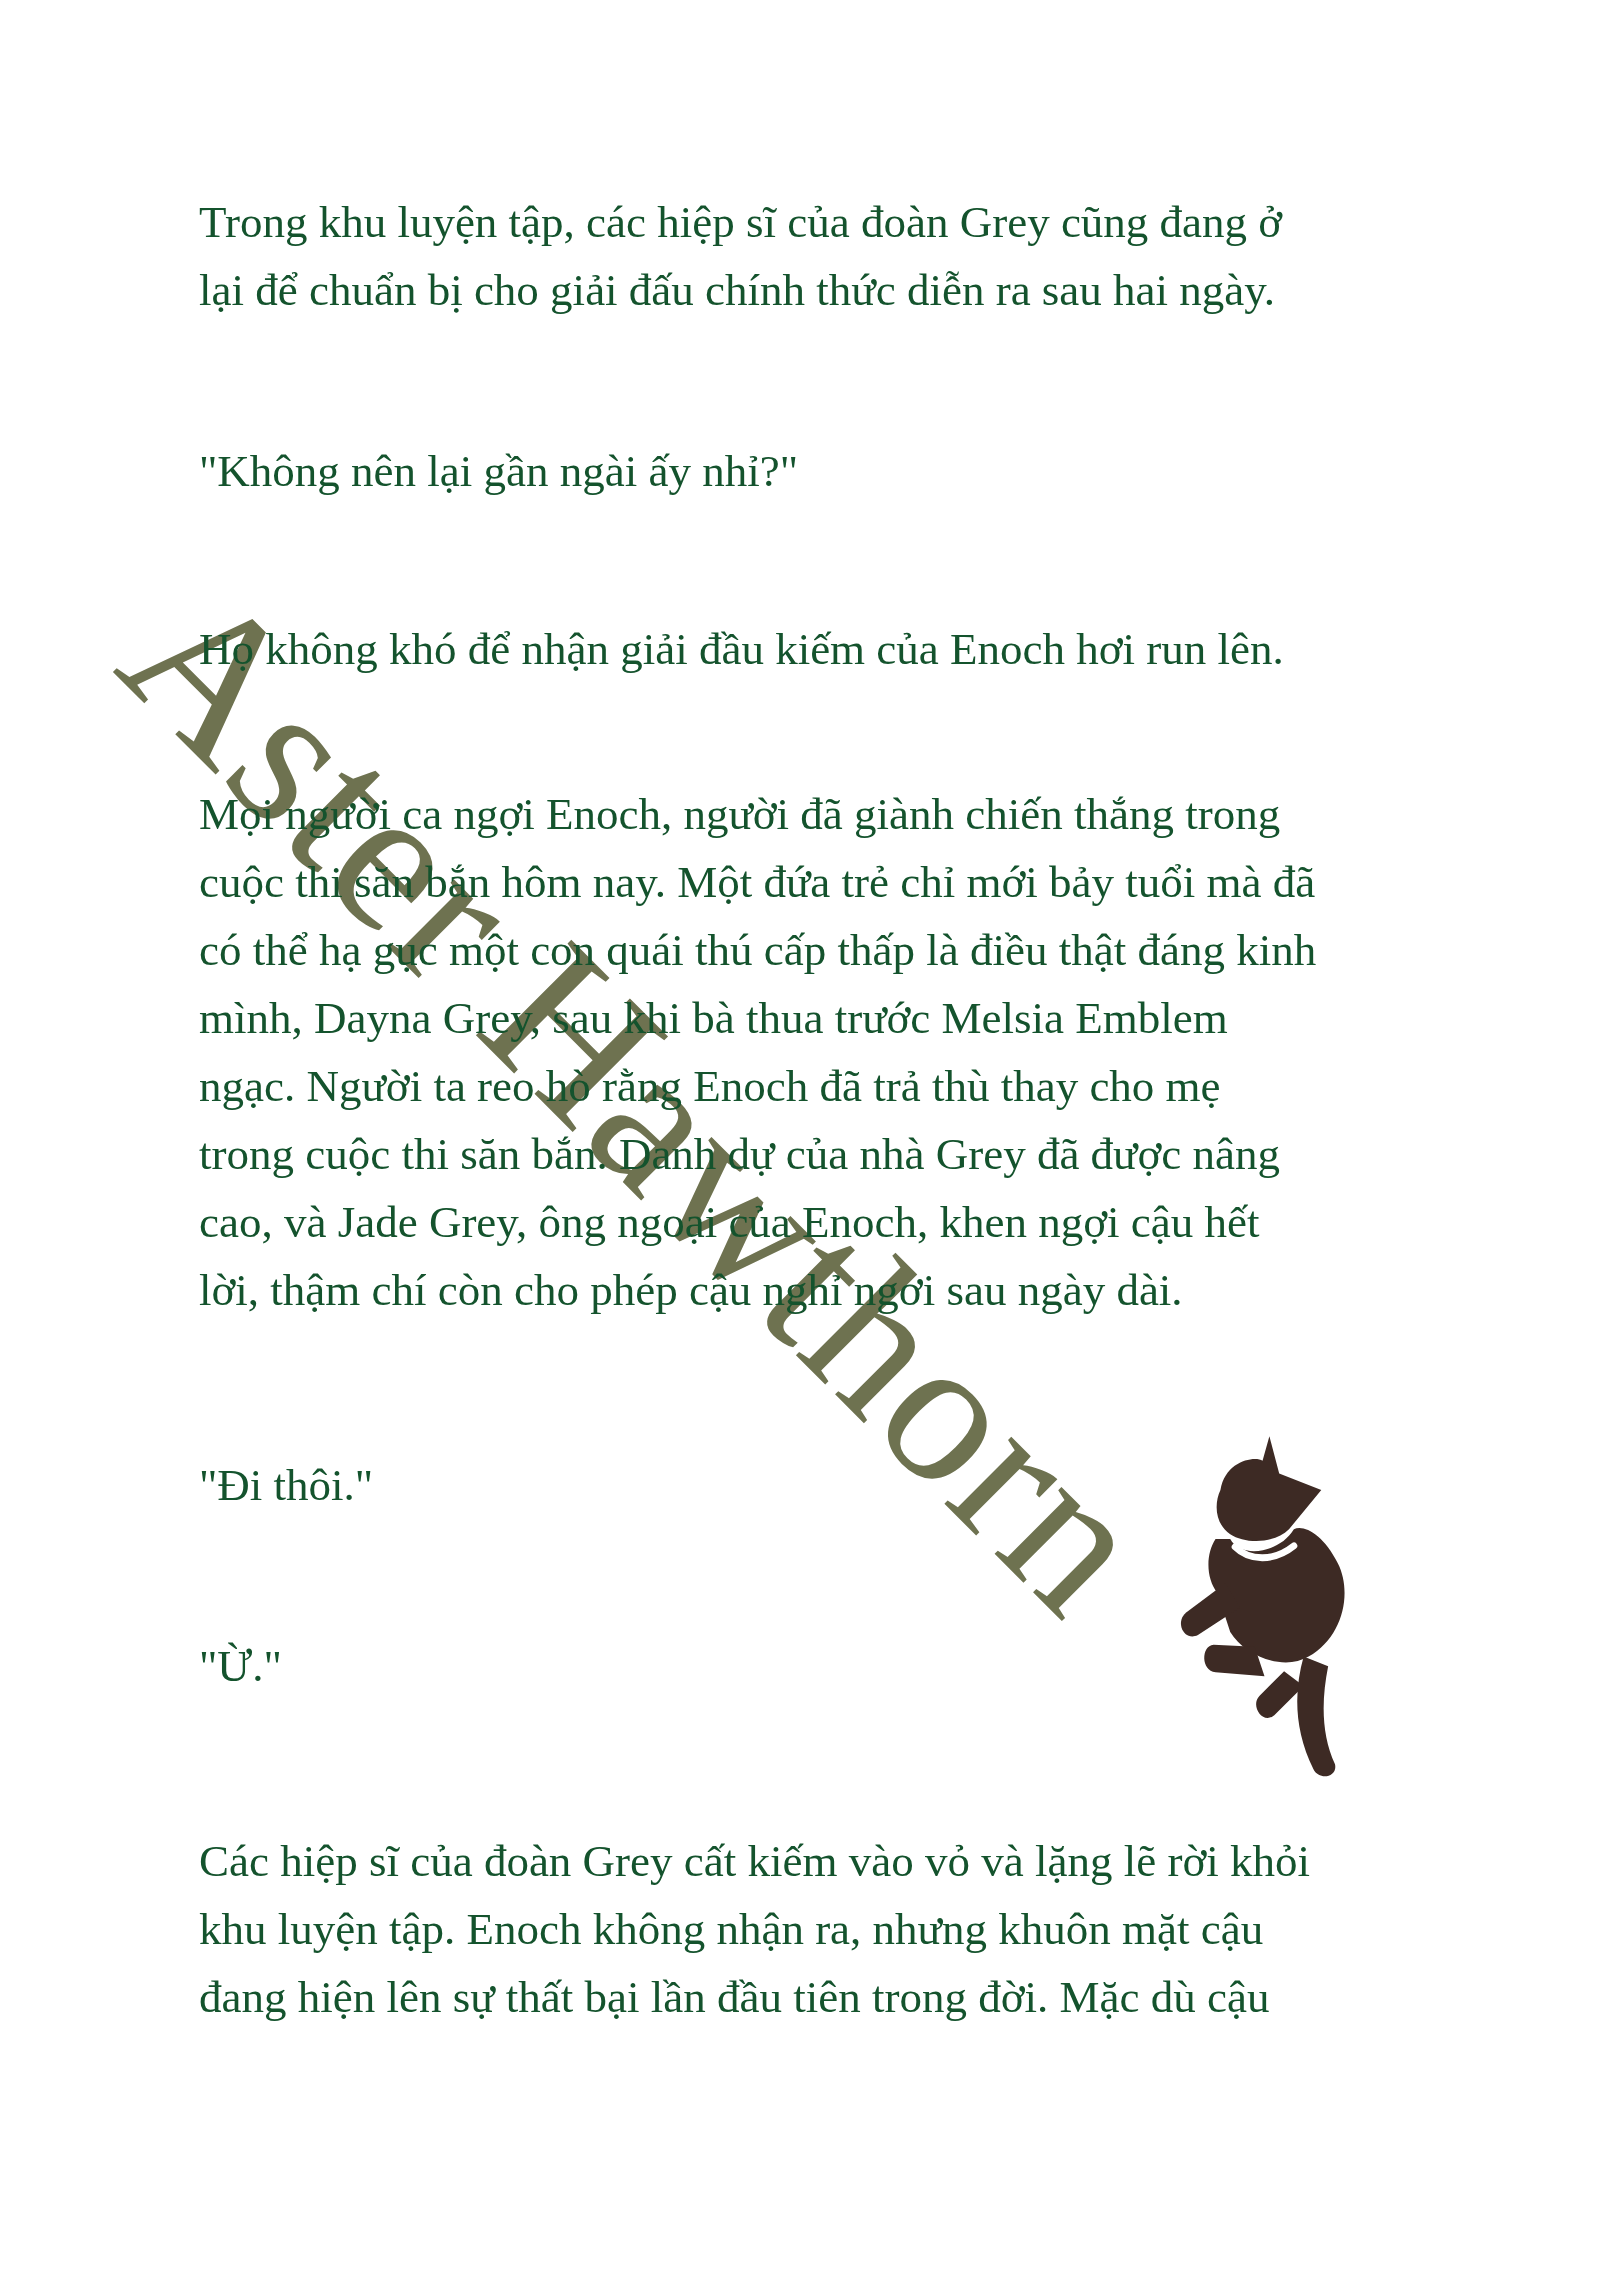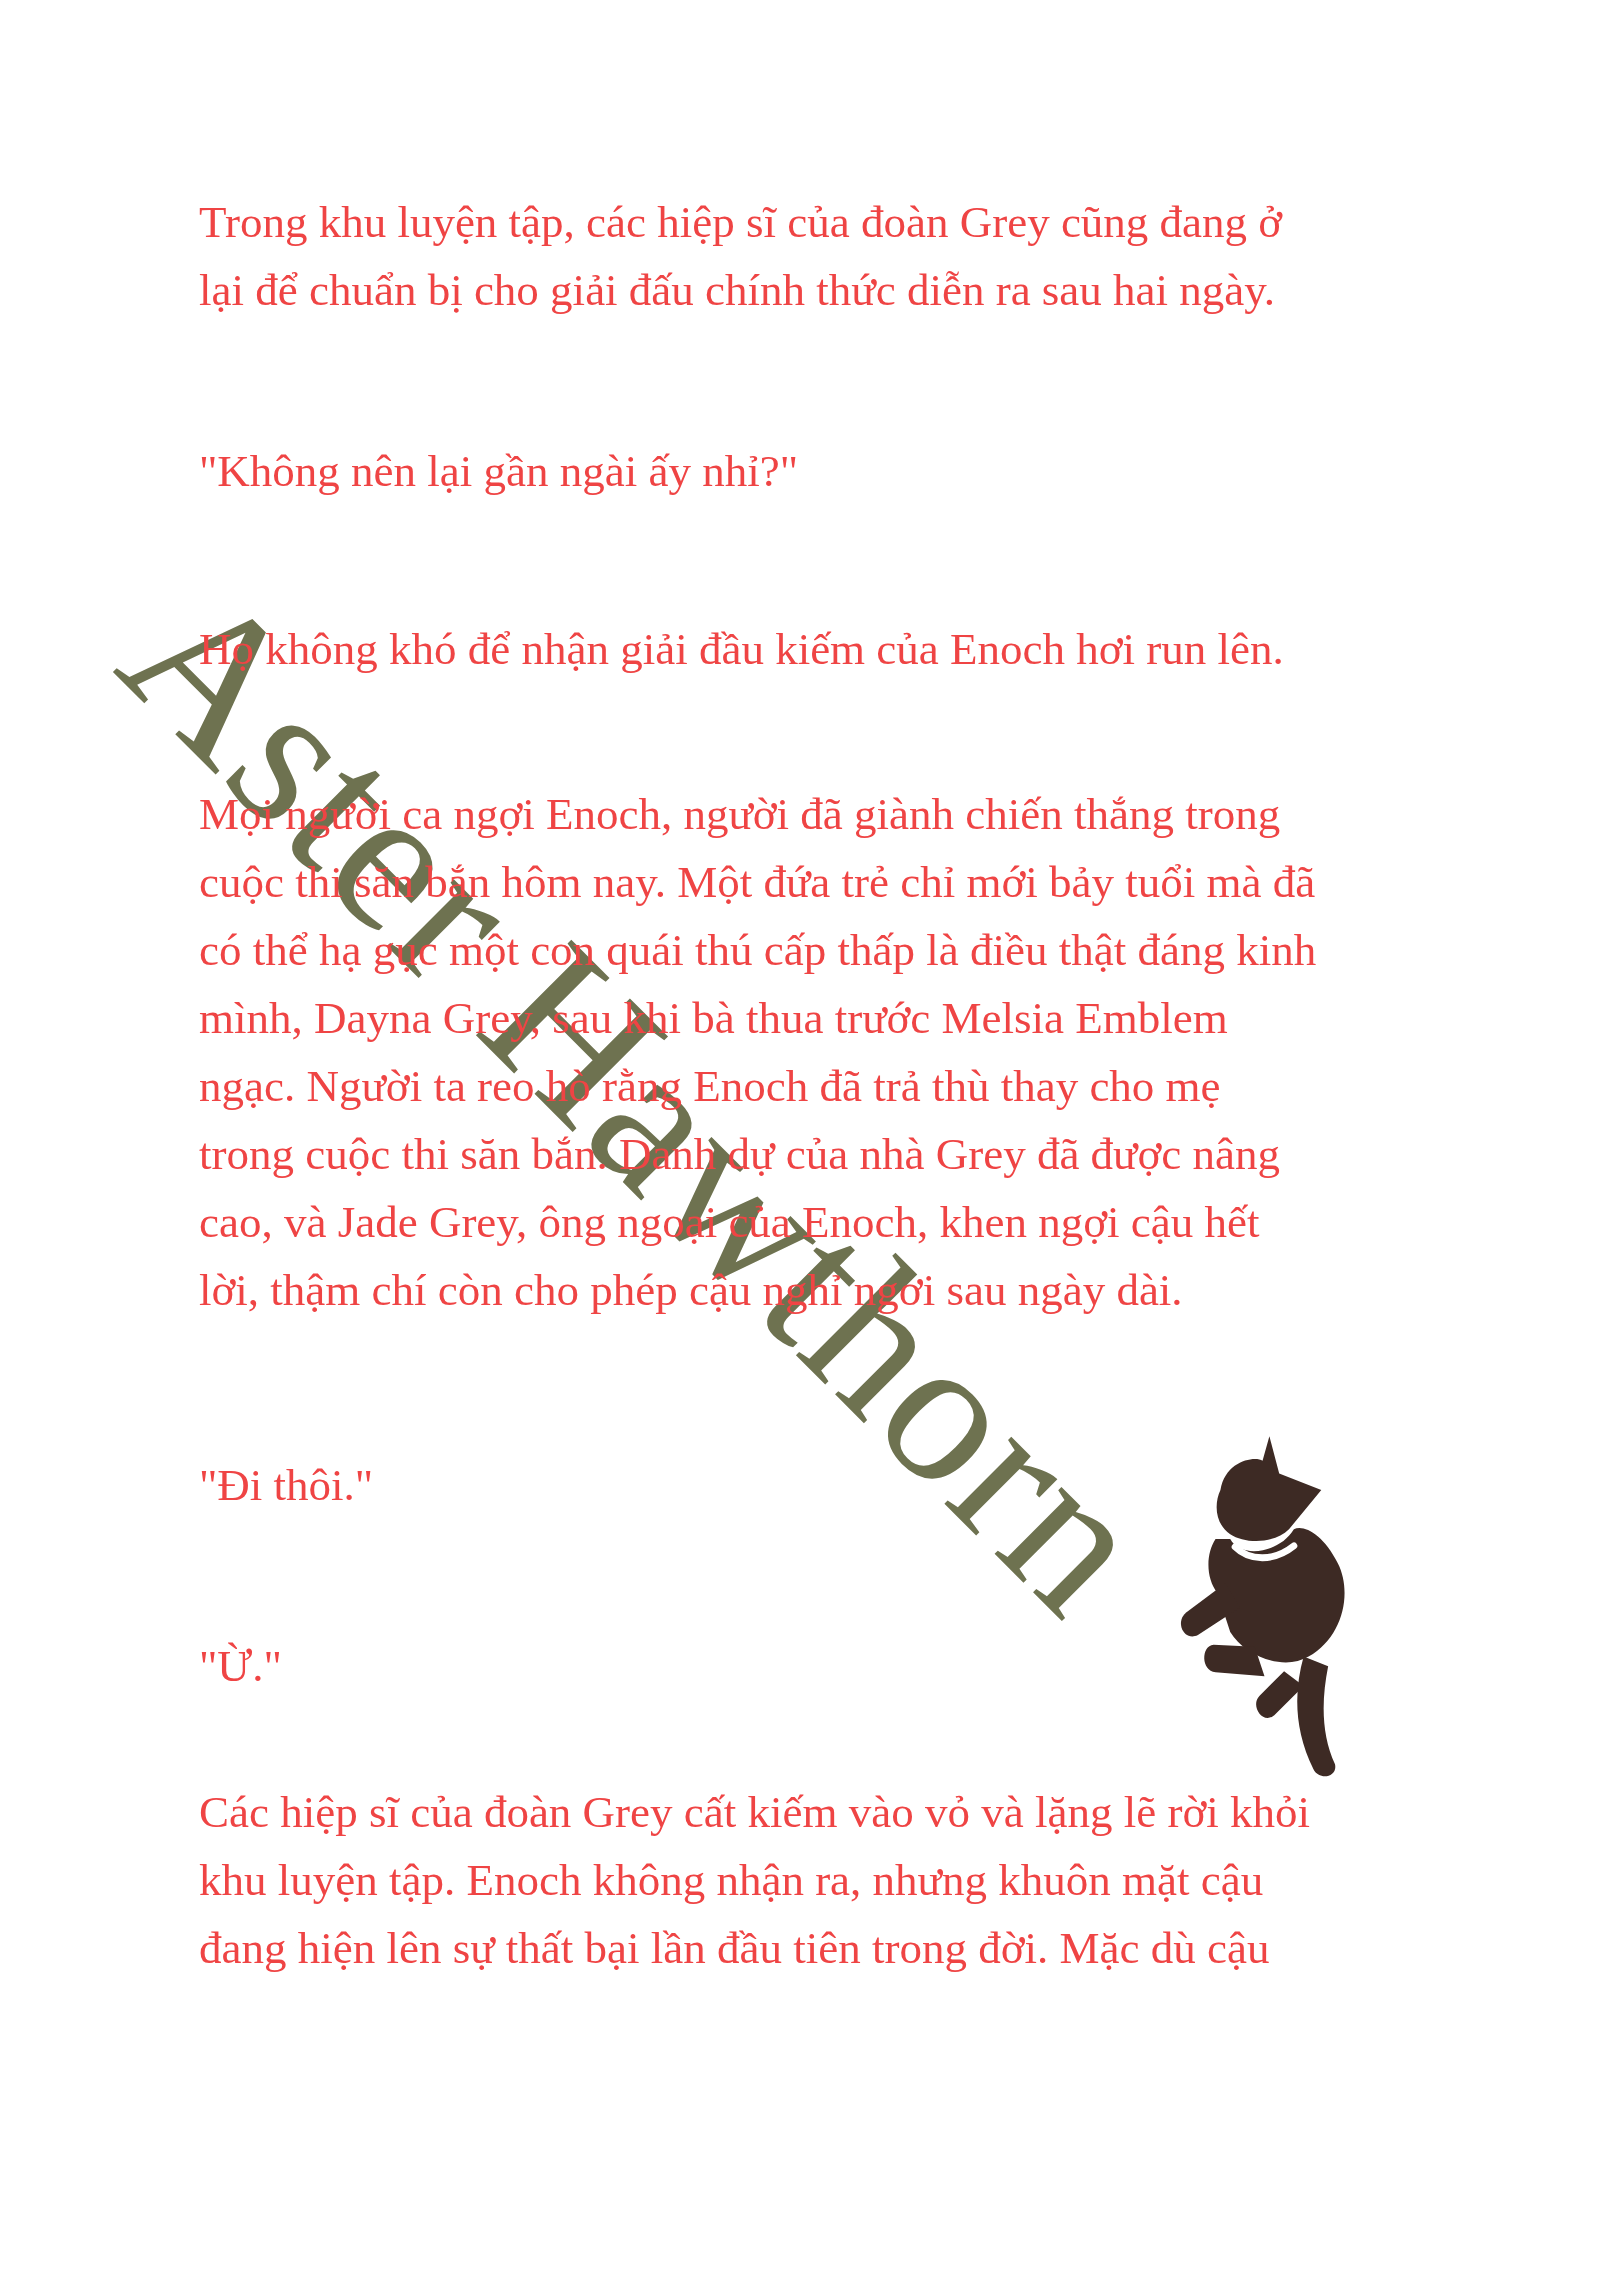--- a/index.html
+++ b/index.html
@@ -4,21 +4,21 @@
 <style>
   html, body { margin: 0; padding: 0; background: #ffffff; }
   body { width: 1621px; height: 2293px; position: relative; overflow: hidden; }
   .page {
     position: absolute; left: 0; top: 0; width: 1621px; height: 2293px;
     background: #ffffff;
   }
   .text-block {
     position: absolute; left: 199px; width: 1274px;
     font-family: "Liberation Serif", "DejaVu Serif", serif;
-    font-size: 45px; line-height: 68px; color: #ef4444;
+    font-size: 45px; line-height: 68px; color: #14532d;
     white-space: nowrap;
   }
   .line { display: block; height: 68px; }
   .watermark {
     position: absolute; left: 0; top: 0;
     font-family: "Liberation Serif", "DejaVu Serif", serif;
     font-size: 206px; color: #6e7250; white-space: nowrap;
     transform-origin: 0 0;
     transform: translate(233px, 549px) rotate(45deg);
     letter-spacing: 2px;
@@ -66,21 +66,21 @@
     </div>
 
     <div class="text-block" style="top:1451px;">
       <span class="line">"Đi thôi."</span>
     </div>
 
     <div class="text-block" style="top:1632px;">
       <span class="line">"Ừ."</span>
     </div>
 
-    <div class="text-block" style="top:1778px;">
+    <div class="text-block" style="top:1827px;">
       <span class="line">Các hiệp sĩ của đoàn Grey cất kiếm vào vỏ và lặng lẽ rời khỏi</span>
       <span class="line">khu luyện tập. Enoch không nhận ra, nhưng khuôn mặt cậu</span>
       <span class="line">đang hiện lên sự thất bại lần đầu tiên trong đời. Mặc dù cậu</span>
     </div>
   </div>
 
   <div class="cat">
     <svg width="235" height="353" viewBox="0 0 240 360" xmlns="http://www.w3.org/2000/svg">
       <g fill="#3d2a24">
 

